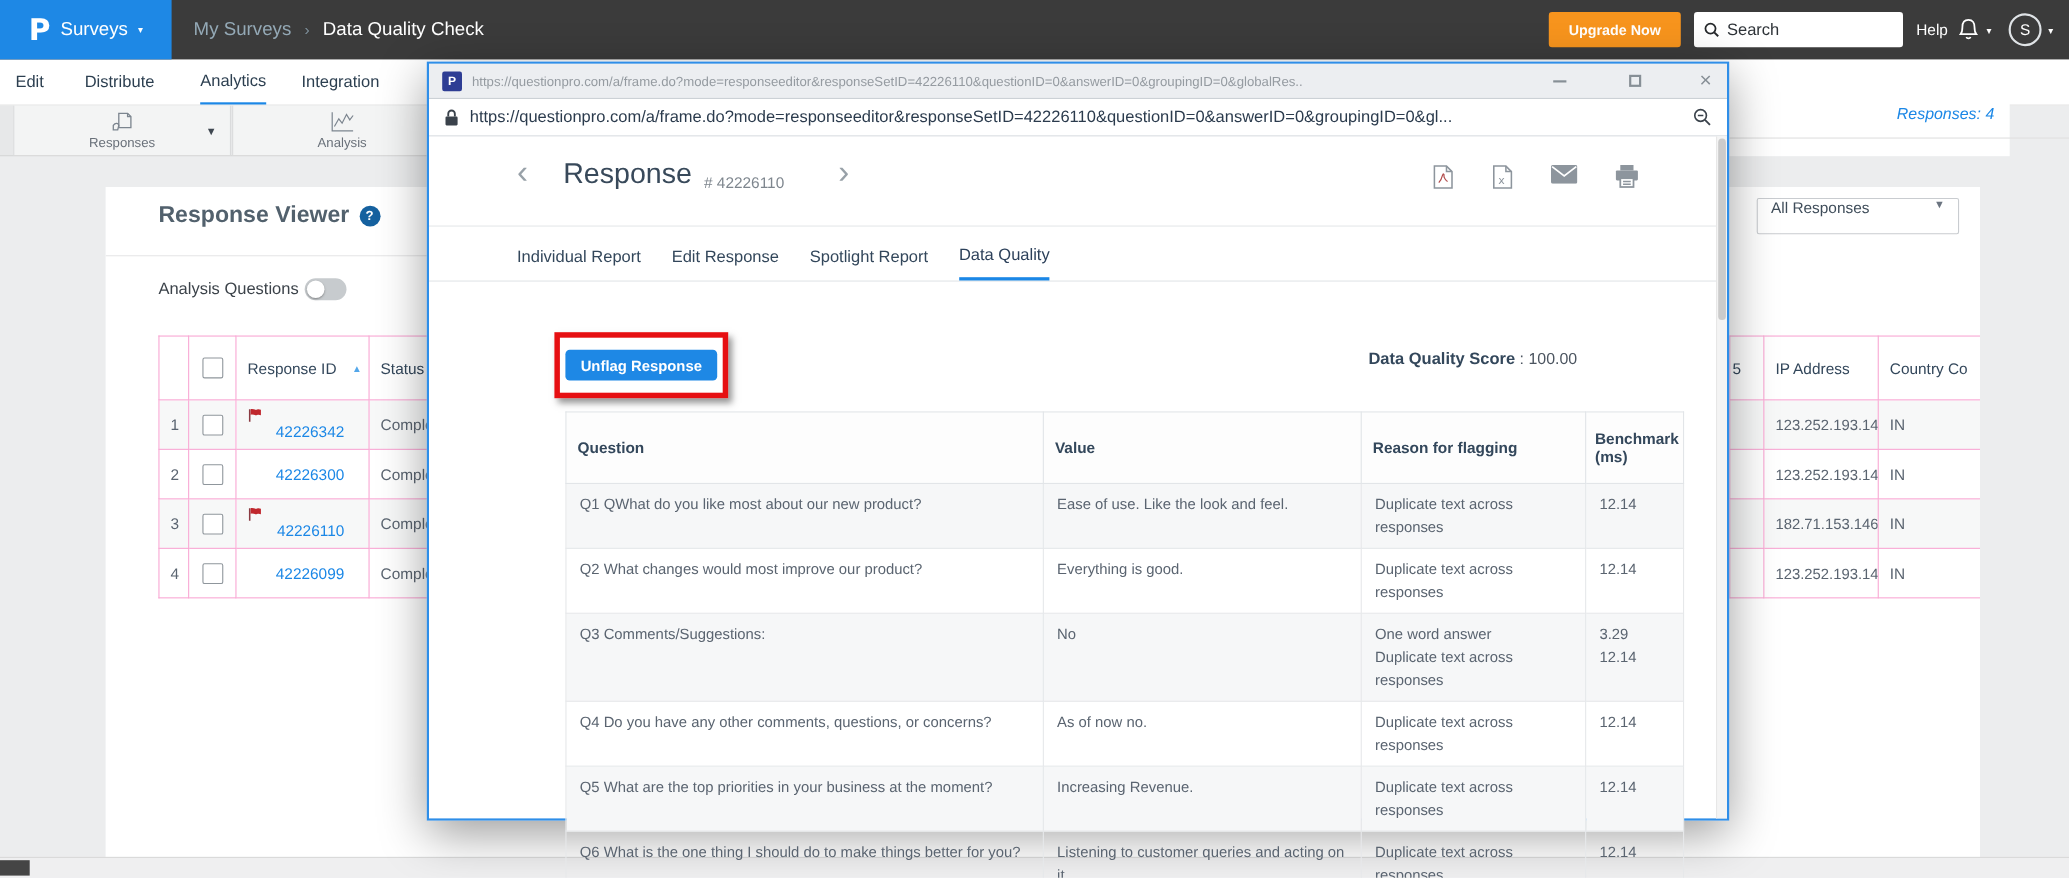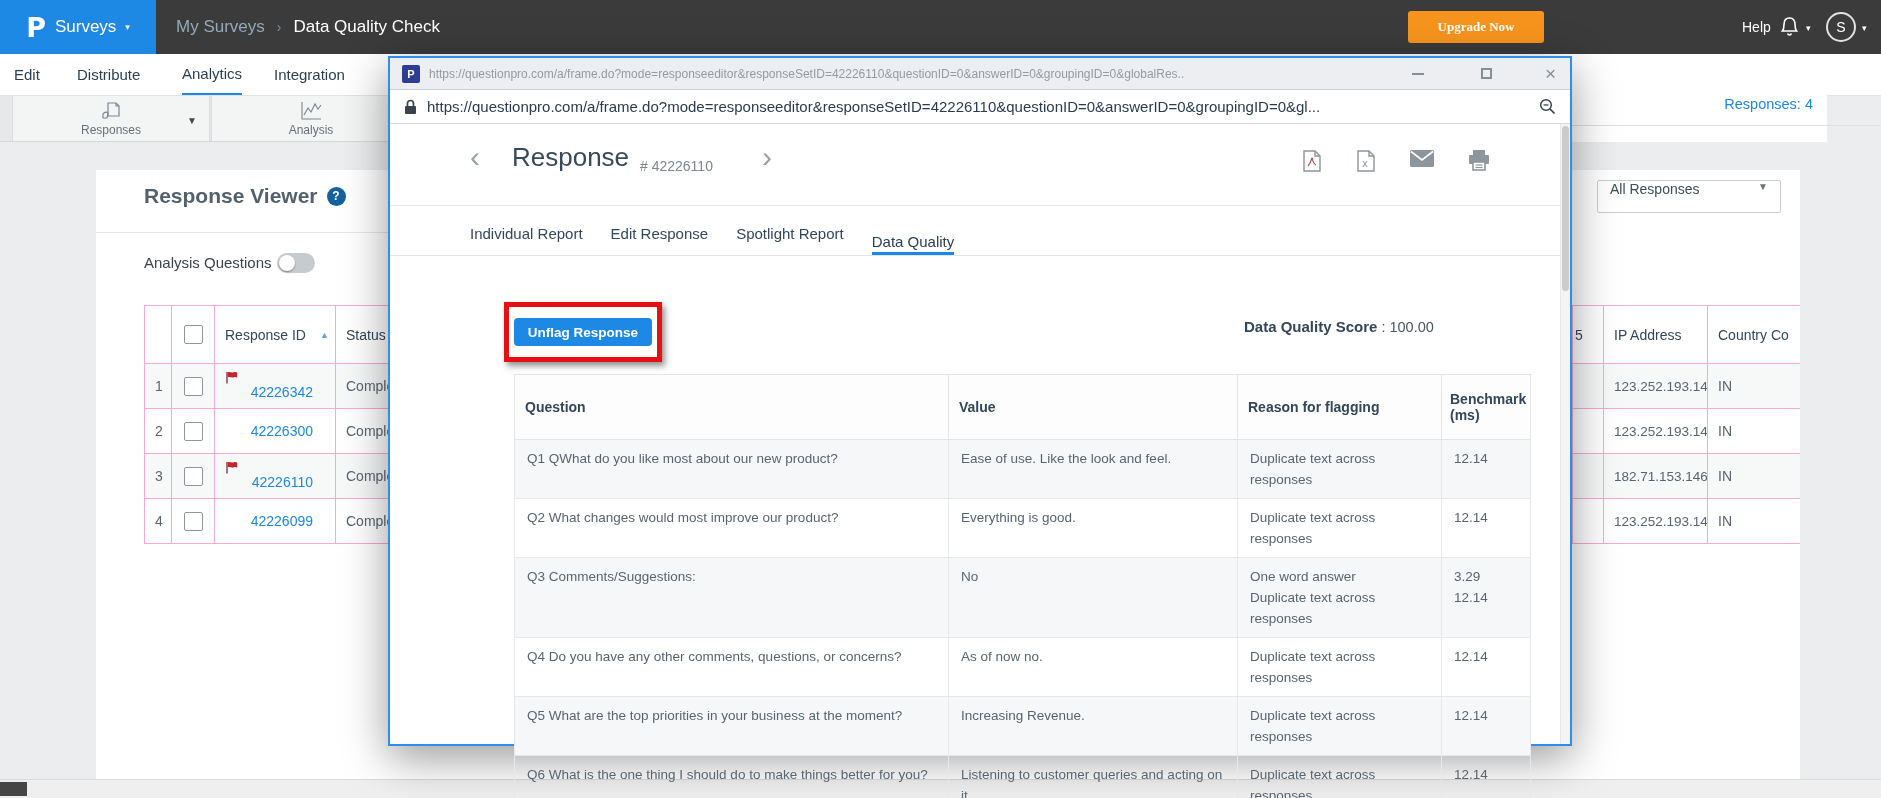--- a/index.html
+++ b/index.html
@@ -9,21 +9,21 @@
   
   .topbar { position:absolute; left:0; top:0; width:1881px; height:54px; background:#3b3b3b; z-index:10; }
   .brand { position:absolute; left:0; top:0; width:156px; height:54px; background:#1e88e5; display:flex; align-items:center; justify-content:center; gap:9px; cursor:pointer; }
   .brand .logo { color:#fff; font-size:27px; font-weight:bold; font-family:"DejaVu Sans",sans-serif; }
   .brand .name { color:#fff; font-size:17px; }
   .caret { font-size:9px; color:#fff; }
   .breadcrumb { position:absolute; left:176px; top:0; height:54px; display:flex; align-items:center; gap:12px; }
   .bc-parent { color:#94a9b6; font-size:17px; cursor:pointer; }
   .bc-sep { color:#7e909b; font-size:14px; }
   .bc-current { color:#ffffff; font-size:17px; }
-  .upgrade { position:absolute; left:1408px; top:11px; width:136px; height:32px; background:#f7941d; border:none; border-radius:3px; color:#fff; font-weight:bold; font-size:13px; cursor:pointer; font-family:Liberation Serif, serif; }
+  .upgrade { position:absolute; left:1408px; top:11px; width:120px; height:32px; background:#f7941d; border:none; border-radius:3px; color:#fff; font-weight:bold; font-size:13px; cursor:pointer; font-family:Liberation Sans, sans-serif; }
   .searchbox { position:absolute; left:1540px; top:11px; width:190px; height:32px; background:#fff; border-radius:3px; display:flex; align-items:center; padding:0 9px; gap:7px; }
   .searchbox input { border:none; outline:none; width:140px; font-size:15px; color:#2e3338; font-family:inherit; background:transparent; }
   .searchbox input::placeholder { color:#2e3338; opacity:1; }
   .help { position:absolute; left:1742px; top:0; height:54px; display:flex; align-items:center; color:#fff; font-size:14px; cursor:pointer; }
   .bell { position:absolute; left:1779px; top:16px; cursor:pointer; }
   .bell-caret { position:absolute; left:1806px; top:23px; }
   .avatar { position:absolute; left:1826px; top:12px; width:30px; height:30px; border:2px solid #dfe3e6; border-radius:50%; color:#fff; font-size:14px; display:flex; align-items:center; justify-content:center; cursor:pointer; }
   .avatar-caret { position:absolute; left:1862px; top:23px; }
 
   
@@ -32,21 +32,21 @@
   .sn-edit { left:14px; } .sn-distribute { left:77px; } .sn-analytics { left:182px; border-bottom:2px solid #1b87e6; } .sn-integration { left:274px; }
 
   
   .toolbar { position:absolute; left:0; top:96px; width:1572px; height:46px; background:#e7e8e9; border-bottom:1px solid #d6d7d8; z-index:2; }
   .tool-block { position:absolute; top:0; height:45px; background:#f3f4f4; border-left:1px solid #dadbdc; border-right:1px solid #dadbdc; display:flex; flex-direction:column; align-items:center; justify-content:center; cursor:pointer; }
   .tb-resp { left:12px; width:198px; } .tb-analysis { left:211px; width:200px; }
   .tool-label { font-size:12px; color:#697079; margin-top:1px; }
   .tool-caret { position:absolute; right:12px; top:19px; color:#3f4750; font-size:10px; }
 
   
-  .right-strip { position:absolute; left:1572px; top:54px; width:255px; height:88px; background:#fff; z-index:3; }
+  .right-strip { position:absolute; left:1572px; top:54px; width:255px; height:88px; background:#fff; z-index:3;font-style:italic; }
   .resp-count { position:absolute; right:14px; top:42px; color:#1b87e6; font-size:14.5px; }
   .strip-line { position:absolute; left:0; top:71px; width:309px; height:1px; background:#e0e0e0; }
 
   
   .card { position:absolute; left:96px; top:170px; width:1704px; height:609px; background:#fff; z-index:1; overflow:hidden; }
   .viewer-title { position:absolute; left:48px; top:14px; font-size:21px; color:#52616d; display:flex; align-items:center; gap:9px; }
   .help-badge { width:19px; height:19px; border-radius:50%; background:#15619f; color:#fff; font-size:12px; font-weight:bold; display:inline-flex; align-items:center; justify-content:center; cursor:pointer; }
   .card-divider { position:absolute; left:0; top:62px; width:560px; height:1px; background:#e6e7e8; }
   .dq-label { position:absolute; left:48px; top:84px; font-size:15px; color:#3c434a; }
   .toggle { position:absolute; left:181px; top:83px; width:38px; height:20px; background:#c7cbce; border-radius:10px; cursor:pointer; }
@@ -84,21 +84,21 @@
   .resp-head { position:absolute; left:0; top:66px; right:10px; height:82px; border-bottom:1px solid #e5e8ea; }
   .chev { position:absolute; top:16px; font-size:30px; color:#98a1a8; cursor:pointer; }
   .chev-prev { left:80px; } .chev-next { left:372px; }
   .resp-title { position:absolute; left:122px; top:18px; font-size:26px; font-weight:500; color:#38495a; }
   .resp-num { position:absolute; left:250px; top:34px; font-size:14px; color:#7e868e; }
   .export-icons { position:absolute; left:912px; top:26px; display:flex; gap:34px; }
   .export-icons > span { cursor:pointer; }
 
   .mtabs { position:absolute; left:0; top:148px; right:10px; height:50px; border-bottom:1px solid #e1e5e8; display:flex; align-items:flex-end; padding-left:80px; gap:28px; }
   .mtab { font-size:15px; color:#33475b; padding-bottom:13px; cursor:pointer; }
-  .mtab.active { color:#2c405a; padding-bottom:2px; border-bottom:3px solid #1b87e6;text-align:right; }
+  .mtab.active { color:#2c405a; padding-bottom:12px; border-bottom:3px solid #1b87e6;text-align:right; }
 
   .annotation { position:absolute; left:114px; top:244px; width:158px; height:60px; border:5px solid #e60f12; box-shadow:3px 4px 6px rgba(60,60,60,.55); display:flex; align-items:center; justify-content:center; background:#fff; }
   .unflag-btn { width:138px; height:28px; background:#1e88e5; border:none; border-radius:4px; color:#fff; font-weight:bold; font-size:13.5px; cursor:pointer; font-family:inherit; }
   .score { position:absolute; left:854px; top:260px; font-size:15px; color:#33475b; }
   .score .sv { font-weight:normal; font-size:14.5px; color:#4c5560; }
 
   .mtable { position:absolute; left:124px; top:316px; width:1016px; }
   .mtable th { text-align:left; font-size:14px; font-weight:bold; color:#33475b; border:1px solid #e2e5e8; background:#fdfdfd; padding:24px 10px; vertical-align:middle; }
   .mtable td { font-size:13.5px; color:#5a6470; border:1px solid #e6e8ea; padding:8px 12px; vertical-align:top; line-height:21px; }
   .mtable tr.odd td { background:#f6f7f8; }
@@ -118,20 +118,29 @@
     <span class="logo">P</span>
     <span class="name">Surveys</span>
     <span class="caret">▾</span>
   </div>
   <nav class="breadcrumb">
     <span class="bc-parent">My Surveys</span>
     <span class="bc-sep">›</span>
     <span class="bc-current">Data Quality Check</span>
   </nav>
   <button class="upgrade">Upgrade Now</button>
+  <div class="searchbox">
+    <span>
+      <svg width="14" height="14" viewBox="0 0 14 14">
+          <circle cx="6" cy="6" r="4.6" fill="none" stroke="#26292c" stroke-width="1.6"></circle>
+          <line x1="9.4" y1="9.4" x2="13" y2="13" stroke="#26292c" stroke-width="1.8"></line>
+        </svg>
+    </span>
+    <input placeholder="Search" style="">
+  </div>
   <span class="help">Help</span>
   <span class="bell">
     <svg width="21" height="22" viewBox="0 0 21 22">
         <path d="M10.5 2 C6.5 2 5 5 5 8.5 C5 13 3.4 15 3.4 15 L17.6 15 C17.6 15 16 13 16 8.5 C16 5 14.5 2 10.5 2 Z" fill="none" stroke="#fff" stroke-width="1.6"></path>
         <path d="M8.6 17.6 a2 2 0 0 0 3.8 0" fill="none" stroke="#fff" stroke-width="1.6"></path>
       </svg>
   </span>
   <span class="caret bell-caret">▾</span>
   <span class="avatar">S</span>
   <span class="caret avatar-caret">▾</span>

